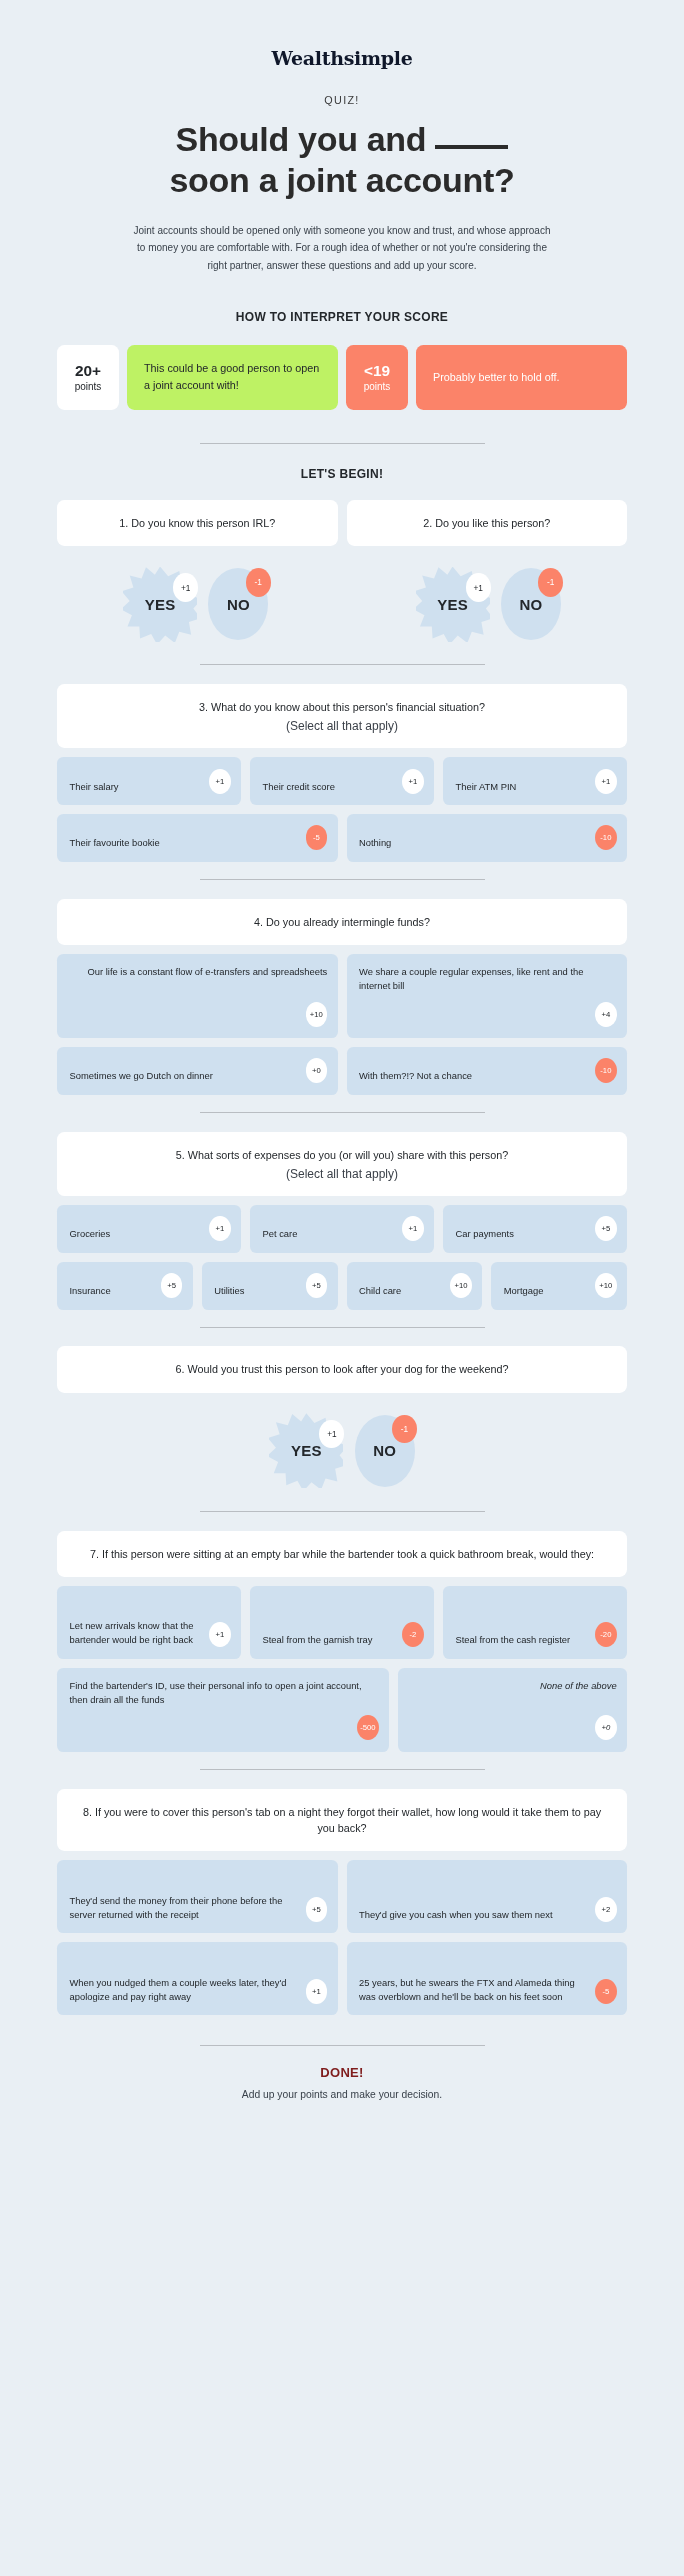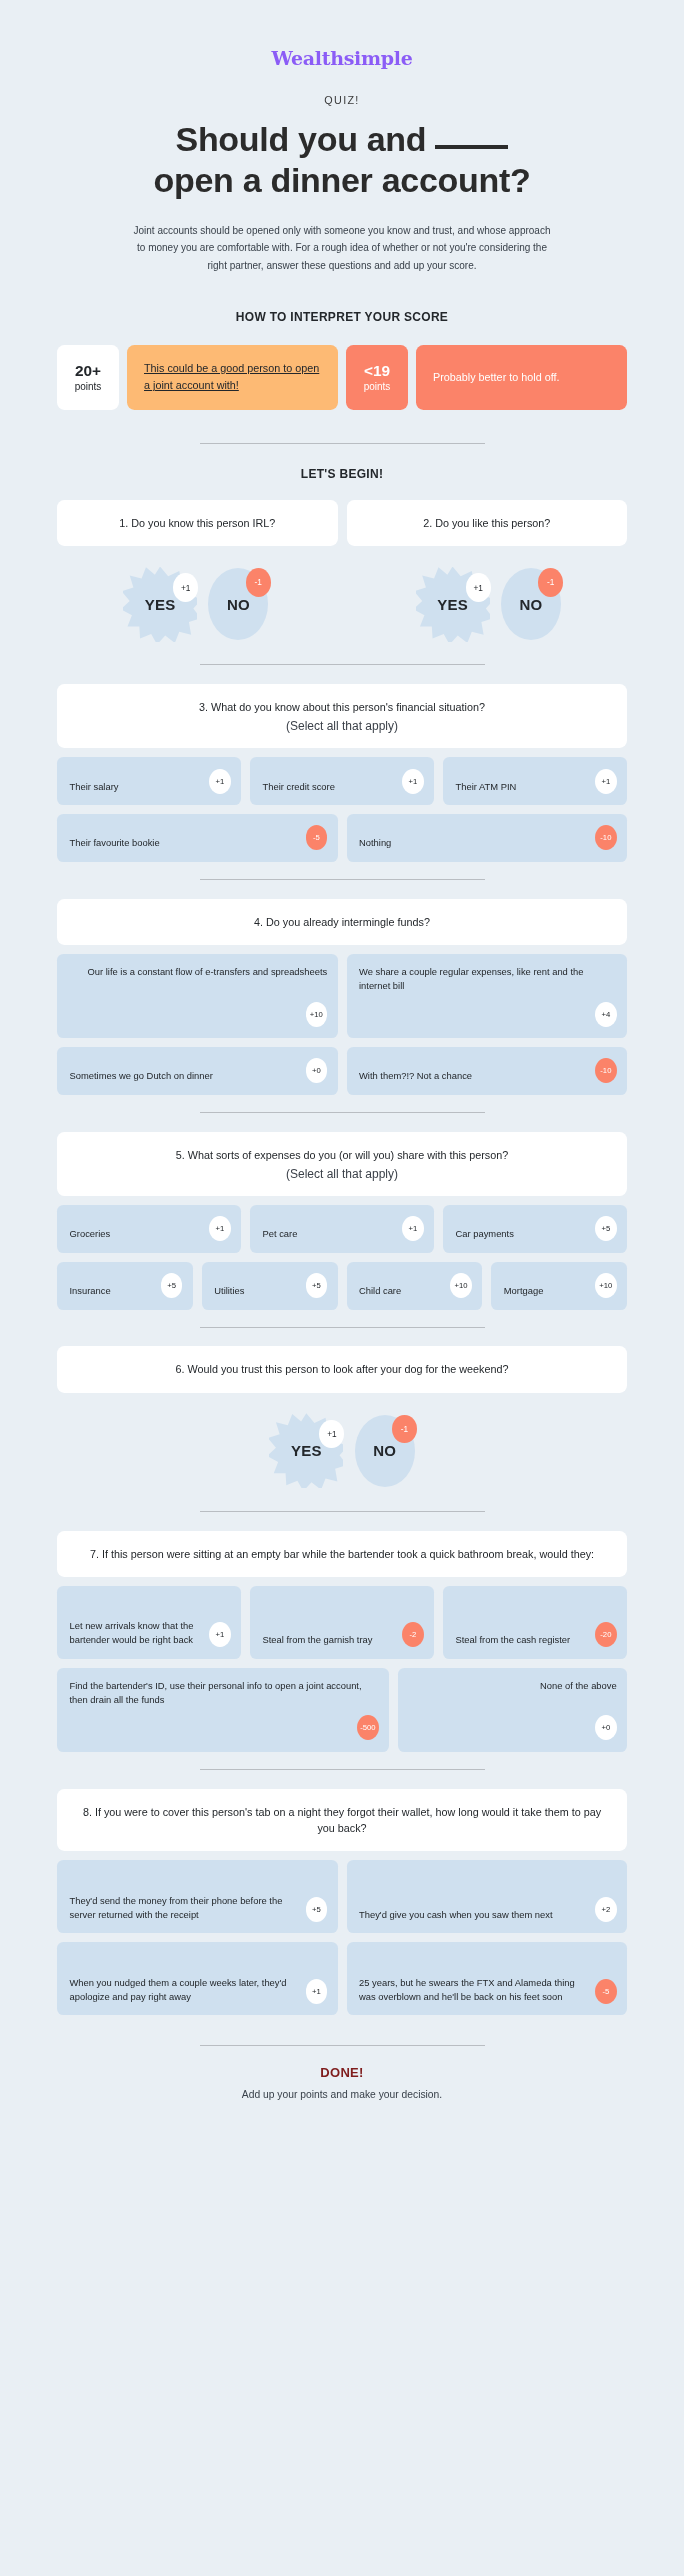--- a/index.html
+++ b/index.html
@@ -26,21 +26,21 @@
   
   .brand-bar {
     padding-top: 47px;
     text-align: center;
   }
   .brand {
     font-family: "DejaVu Serif", "Liberation Serif", serif;
     font-weight: 700;
     font-size: 19px;
     letter-spacing: -0.3px;
-    color: #8b5cf6;
+    color: #0f172a;
     display: inline-block;
   }
 
   .kicker {
     text-align: center;
     margin-top: 25px;
     font-size: 10.8px;
     letter-spacing: 1.3px;
     color: #3a3a3a;
     font-weight: 400;
@@ -112,21 +112,21 @@
   .score-desc {
     flex: 1 1 0;
     border-radius: 7.4px;
     padding: 15px 17px;
     font-size: 10.8px;
     line-height: 1.62;
     display: flex;
     align-items: center;
   }
   .score-card-good .score-pts { background: #ffffff; color: #23272b; }
-  .score-card-good .score-desc { background: #fdba74; color: #23272b; text-decoration: underline; }
+  .score-card-good .score-desc { background: #bef264; color: #23272b; }
   .score-card-bad .score-pts { background: #fb8369; color: #ffffff; }
   .score-card-bad .score-desc { background: #fb8369; color: #ffffff; }
   .score-card { display: flex; gap: 8px; flex: 1 1 0; }
 
   
   .begin-block { margin-top: 33px; }
   .begin-block .divider { margin-bottom: 23px; }
 
   .q-section { margin-top: 19.4px; }
 
@@ -265,21 +265,21 @@
     align-items: center;
     justify-content: center;
     font-size: 7.7px;
     font-weight: 500;
   }
   .opt .badge.pos { background: #ffffff; color: #23272b; }
   .opt .badge.neg { background: #fb8369; color: #ffffff; }
   .opt.tall { min-height: 59px; flex-direction: column; }
   .opt.xtall { min-height: 73px; }
 
-  .grow-2 { flex: 2 1 0; }
+  .grow-2 { flex: 2 1 0; font-style: italic; }
   .grow-3 { flex: 3 1 0; }
 
   
   .footer { margin-top: 30px; padding-bottom: 36px; text-align: center; }
   .footer .divider { margin-bottom: 19.4px; }
   .footer .done {
     font-size: 13px;
     font-weight: 700;
     letter-spacing: 0.3px;
     color: #7f1d1d;
@@ -299,21 +299,21 @@
 
   <div class="brand-bar">
     <span class="brand">Wealthsimple</span>
   </div>
 
   <div class="kicker">QUIZ!</div>
 
   <h1 class="headline">
     <span>Should you and</span>
     <span class="blank"></span><br>
-    <span>open a dinner account?</span>
+    <span>soon a joint account?</span>
   </h1>
 
   <p class="intro">Joint accounts should be opened only with someone you know and trust, and whose approach to money you are comfortable with. For a rough idea of whether or not you're considering the right partner, answer these questions and add up your score.</p>
 
   <div class="score-block">
     <div class="section-heading">HOW TO INTERPRET YOUR SCORE</div>
     <div class="score-row">
 
       <div class="score-card score-card-good">
         <div class="score-pts">

